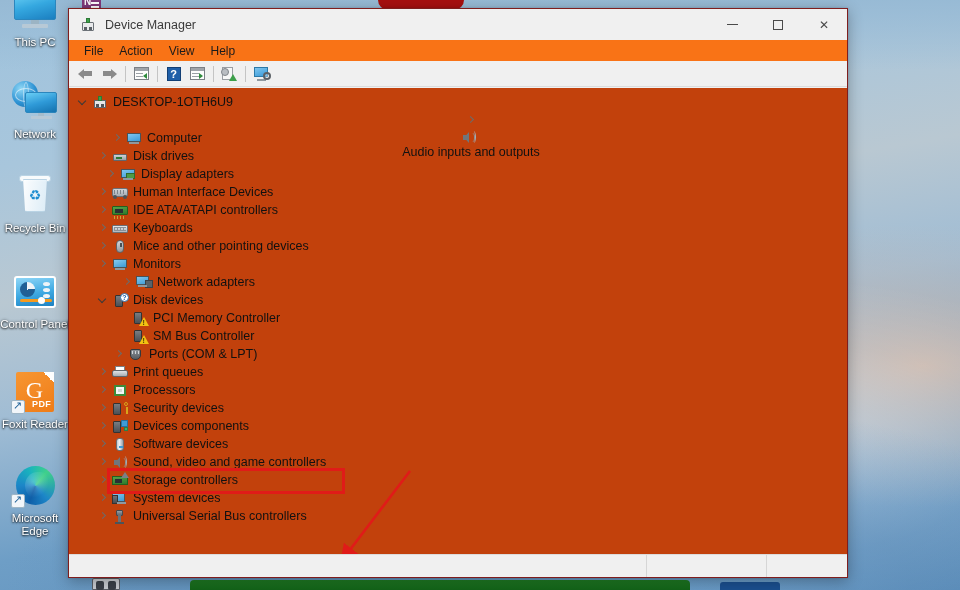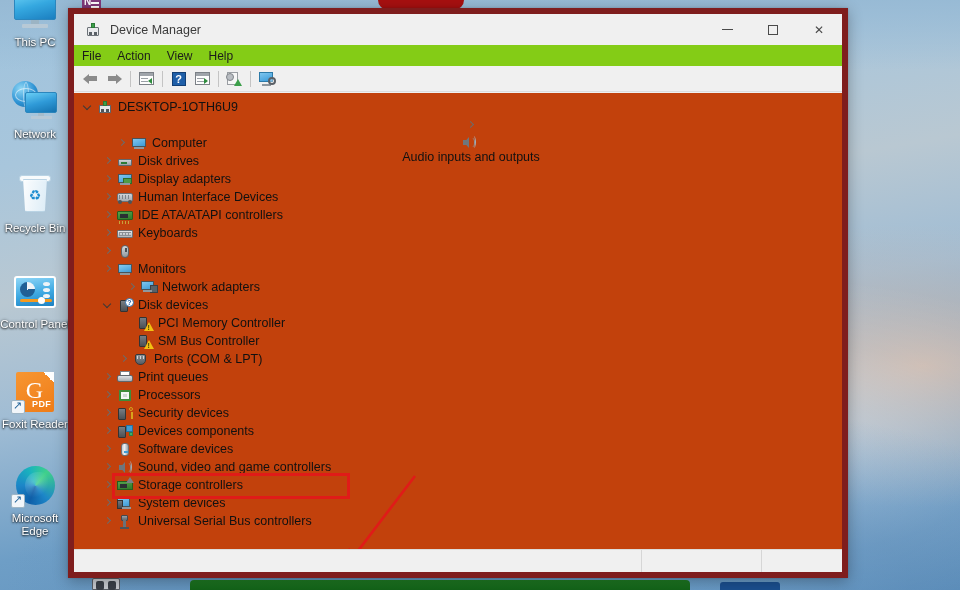--- a/index.html
+++ b/index.html
@@ -203,21 +203,21 @@
   }
   .shortcut-arrow::after {
     content: "↗"; position: absolute; left: 1px; top: -3px;
     font-size: 11px; color: #1c5f96; line-height: 14px;
   }
 
   
   #dm-window {
     position: absolute; left: 68px; top: 8px; width: 780px; height: 570px;
     background: #f0f0f0;
-    border: 6px solid #7f1d1d;
+    border: 1px solid #7f1d1d;
     box-shadow: 0 3px 14px rgba(0,0,0,0.30), 0 0 2px rgba(0,0,0,0.18);
     display: flex; flex-direction: column;
   }
 
   #dm-titlebar {
     height: 31px; background: #f0f0f0;
     display: flex; align-items: center; flex: 0 0 auto;
     position: relative;
   }
   #dm-titlebar .dm-icon {
@@ -243,22 +243,22 @@
   }
   .win-buttons { position: absolute; right: 0; top: 0; height: 31px; display: flex; }
   .win-btn {
     width: 46px; height: 31px; display: flex; align-items: center; justify-content: center;
     font-size: 12px; color: #4a4a4a; cursor: default;
   }
   .wb-min { display: block; width: 11px; height: 1px; background: #4a4a4a; }
   .wb-max { display: block; width: 10px; height: 10px; border: 1px solid #4a4a4a; }
 
   #dm-menubar {
-    height: 21px; background: #84cc16; display: flex; align-items: center;
-    flex: 0 0 auto;
+    height: 21px; background: #f97316; display: flex; align-items: center;
+    padding-left: 7px; flex: 0 0 auto;
   }
   .menu-item {
     font-size: 12px; color: #1b1b1b; padding: 2px 8px; cursor: default;
     font-family: "Liberation Sans", sans-serif;
   }
 
   #dm-toolbar {
     height: 26px; background: #f0f0f0; display: flex; align-items: center;
     padding-left: 5px; flex: 0 0 auto; gap: 1px;
     border-bottom: 1px solid #dcdcdc;
@@ -808,21 +808,21 @@
         <div class="tnode" style="padding-left: 40px;">
           <span class="tw-chevron closed"></span>
           <span class="ticon"><span class="ic-computer"><span class="scr"></span><span class="bs"></span></span></span>
           <span class="tlabel">Computer</span>
         </div>
         <div class="tnode" style="padding-left: 26px;">
           <span class="tw-chevron closed"></span>
           <span class="ticon"><span class="ic-disk"><span class="d"></span></span></span>
           <span class="tlabel">Disk drives</span>
         </div>
-        <div class="tnode" style="padding-left: 26px;">
+        <div class="tnode" style="padding-left: 34px;">
           <span class="tw-chevron closed"></span>
           <span class="ticon"><span class="ic-display"><span class="scr"></span><span class="card"></span><span class="bs"></span></span></span>
           <span class="tlabel">Display adapters</span>
         </div>
         <div class="tnode" style="padding-left: 26px;">
           <span class="tw-chevron closed"></span>
           <span class="ticon"><span class="ic-hid"><span class="pad"></span><span class="j1"></span><span class="j2"></span></span></span>
           <span class="tlabel">Human Interface Devices</span>
         </div>
         <div class="tnode" style="padding-left: 26px;">
@@ -831,20 +831,21 @@
           <span class="tlabel">IDE ATA/ATAPI controllers</span>
         </div>
         <div class="tnode" style="padding-left: 26px;">
           <span class="tw-chevron closed"></span>
           <span class="ticon"><span class="ic-keyboard"><span class="kb"></span></span></span>
           <span class="tlabel">Keyboards</span>
         </div>
         <div class="tnode" style="padding-left: 26px;">
           <span class="tw-chevron closed"></span>
           <span class="ticon"><span class="ic-mouse"><span class="m"></span></span></span>
+          <span class="tlabel">Mice and other pointing devices</span>
         </div>
         <div class="tnode" style="padding-left: 26px;">
           <span class="tw-chevron closed"></span>
           <span class="ticon"><span class="ic-monitors"><span class="scr"></span><span class="bs"></span></span></span>
           <span class="tlabel">Monitors</span>
         </div>
         <div class="tnode" style="padding-left: 26px; margin-left: 24px;">
           <span class="tw-chevron closed"></span>
           <span class="ticon"><span class="ic-netad"><span class="scr"></span><span class="card"></span><span class="bs"></span></span></span>
           <span class="tlabel">Network adapters</span>

